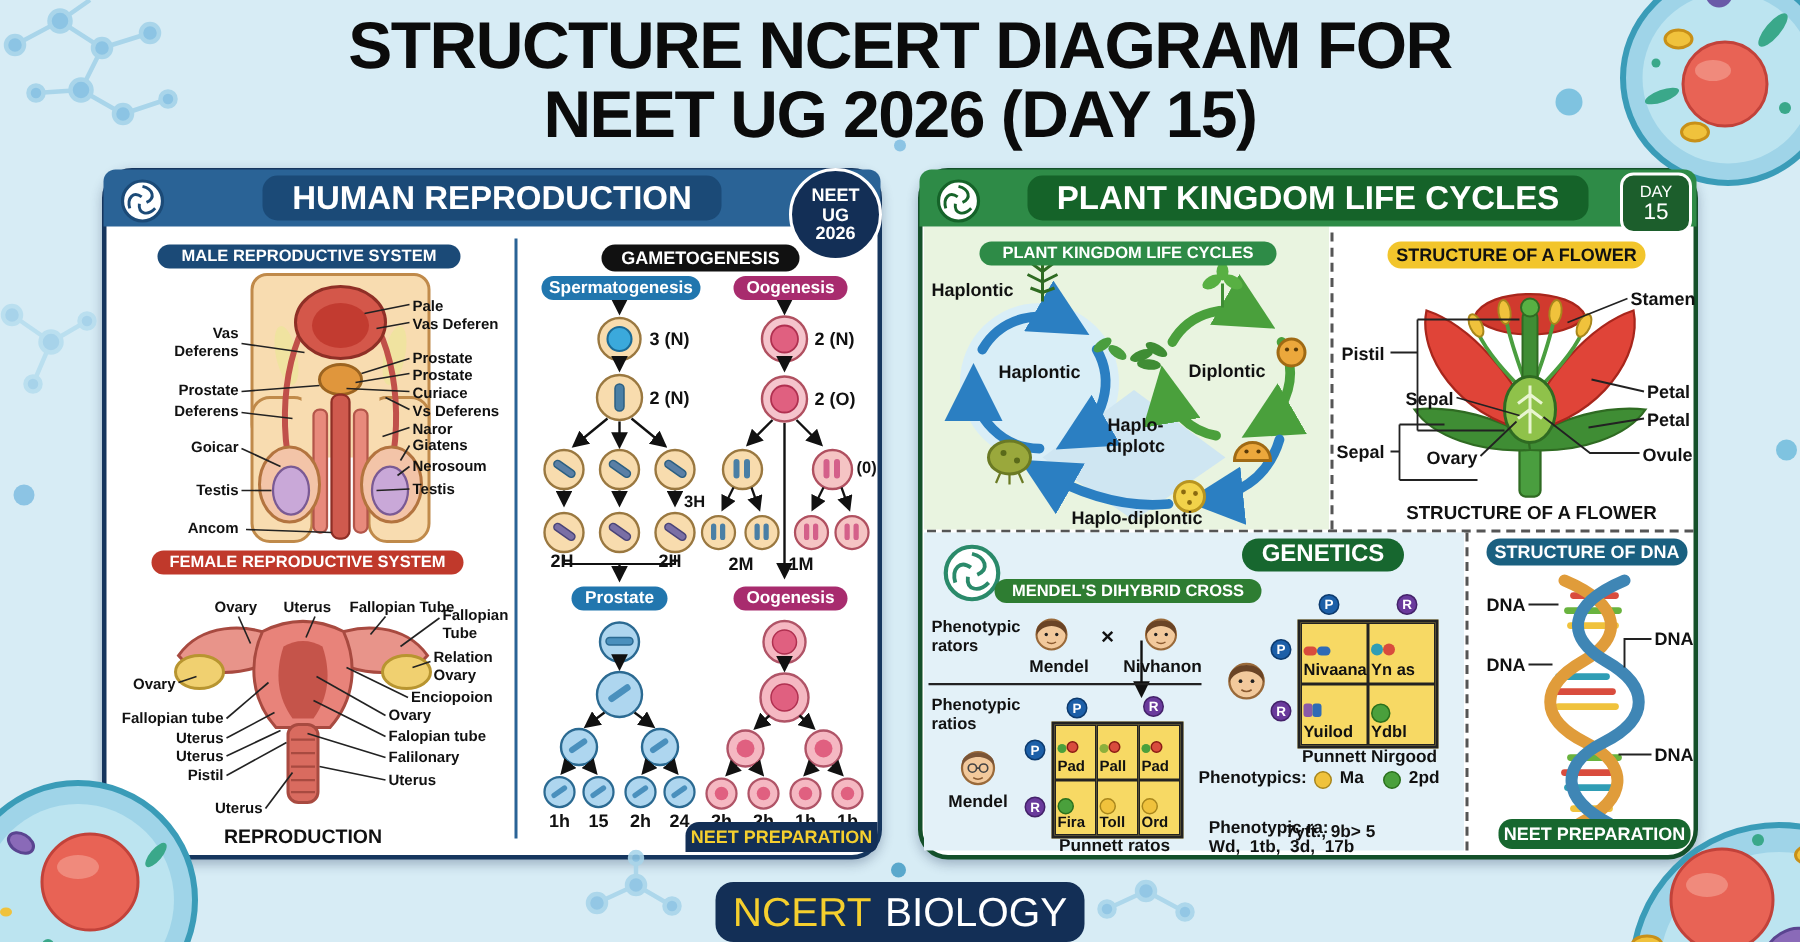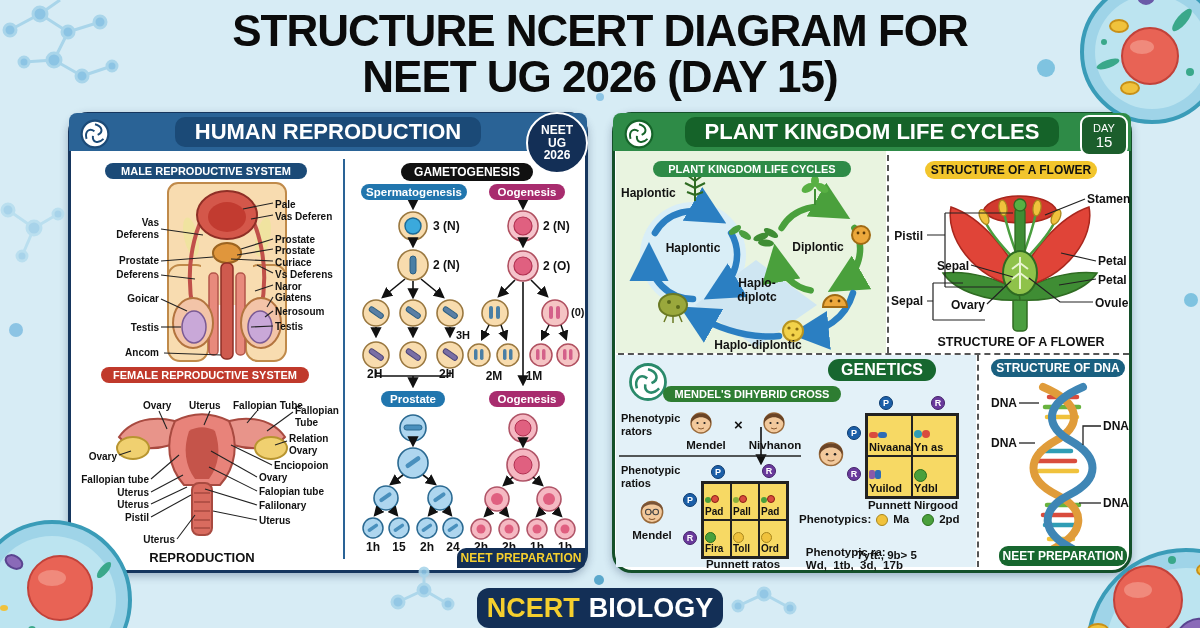--- a/index.html
+++ b/index.html
@@ -27,21 +27,21 @@
 .pb,.rb{position:absolute;width:14px;height:14px;border-radius:50%;color:#fff;font-size:9px;font-weight:bold;display:flex;align-items:center;justify-content:center;border:1px solid #0c3a6e;background:#1c5fa8;z-index:4}
 .rb{background:#6a3a9c;border-color:#44226a}
 .pun{position:absolute;display:grid;background:#f7d964;border:2px solid #222;z-index:3}
 .pcell{border:1px solid #222;display:flex;flex-direction:column;align-items:flex-start;justify-content:flex-end;font-weight:bold;font-size:10px;line-height:1.2;padding:1px;color:#111}
 .dot{display:inline-block;border-radius:50%}
 .artsvg{position:absolute;left:0;top:0;pointer-events:none;z-index:2}
 .dash-h{position:absolute;left:3px;top:238px;width:511px;border-top:2px dashed #555;z-index:2}
 .dash-v{position:absolute;border-left:2px dashed #555;z-index:2}
 .facesvg{position:absolute;z-index:3}
 #page-title{position:absolute;left:150px;top:8px;width:900px;text-align:center;font-weight:800;font-size:44px;line-height:1.05;letter-spacing:-1px;color:#0b0b0b;z-index:2}
-#footer-badge{position:absolute;left:477px;top:588px;width:246px;height:40px;background:#132f56;border-radius:12px;display:flex;align-items:center;justify-content:center;gap:9px;font-weight:700;font-size:27px;z-index:4}
+#footer-badge{position:absolute;left:477px;top:588px;width:246px;height:40px;background:#132f56;border-radius:12px;display:flex;align-items:center;justify-content:center;gap:9px;font-weight:400;font-size:27px;z-index:4}
 </style>
 </head>
 <body>
 
 <svg class="artsvg" width="1200" height="628" viewBox="0 0 1200 628">
 
   <g stroke="#a9d5ea" stroke-width="3" fill="#8cc4e4">
     <path d="M10,30 L40,14 L68,32 L54,60 L82,76 M40,14 L60,0 M54,60 L24,62 M82,76 L112,66 M100,22 L68,32" fill="none"></path>
     <circle cx="10" cy="30" r="6"></circle>
       <circle cx="40" cy="14" r="7"></circle>

